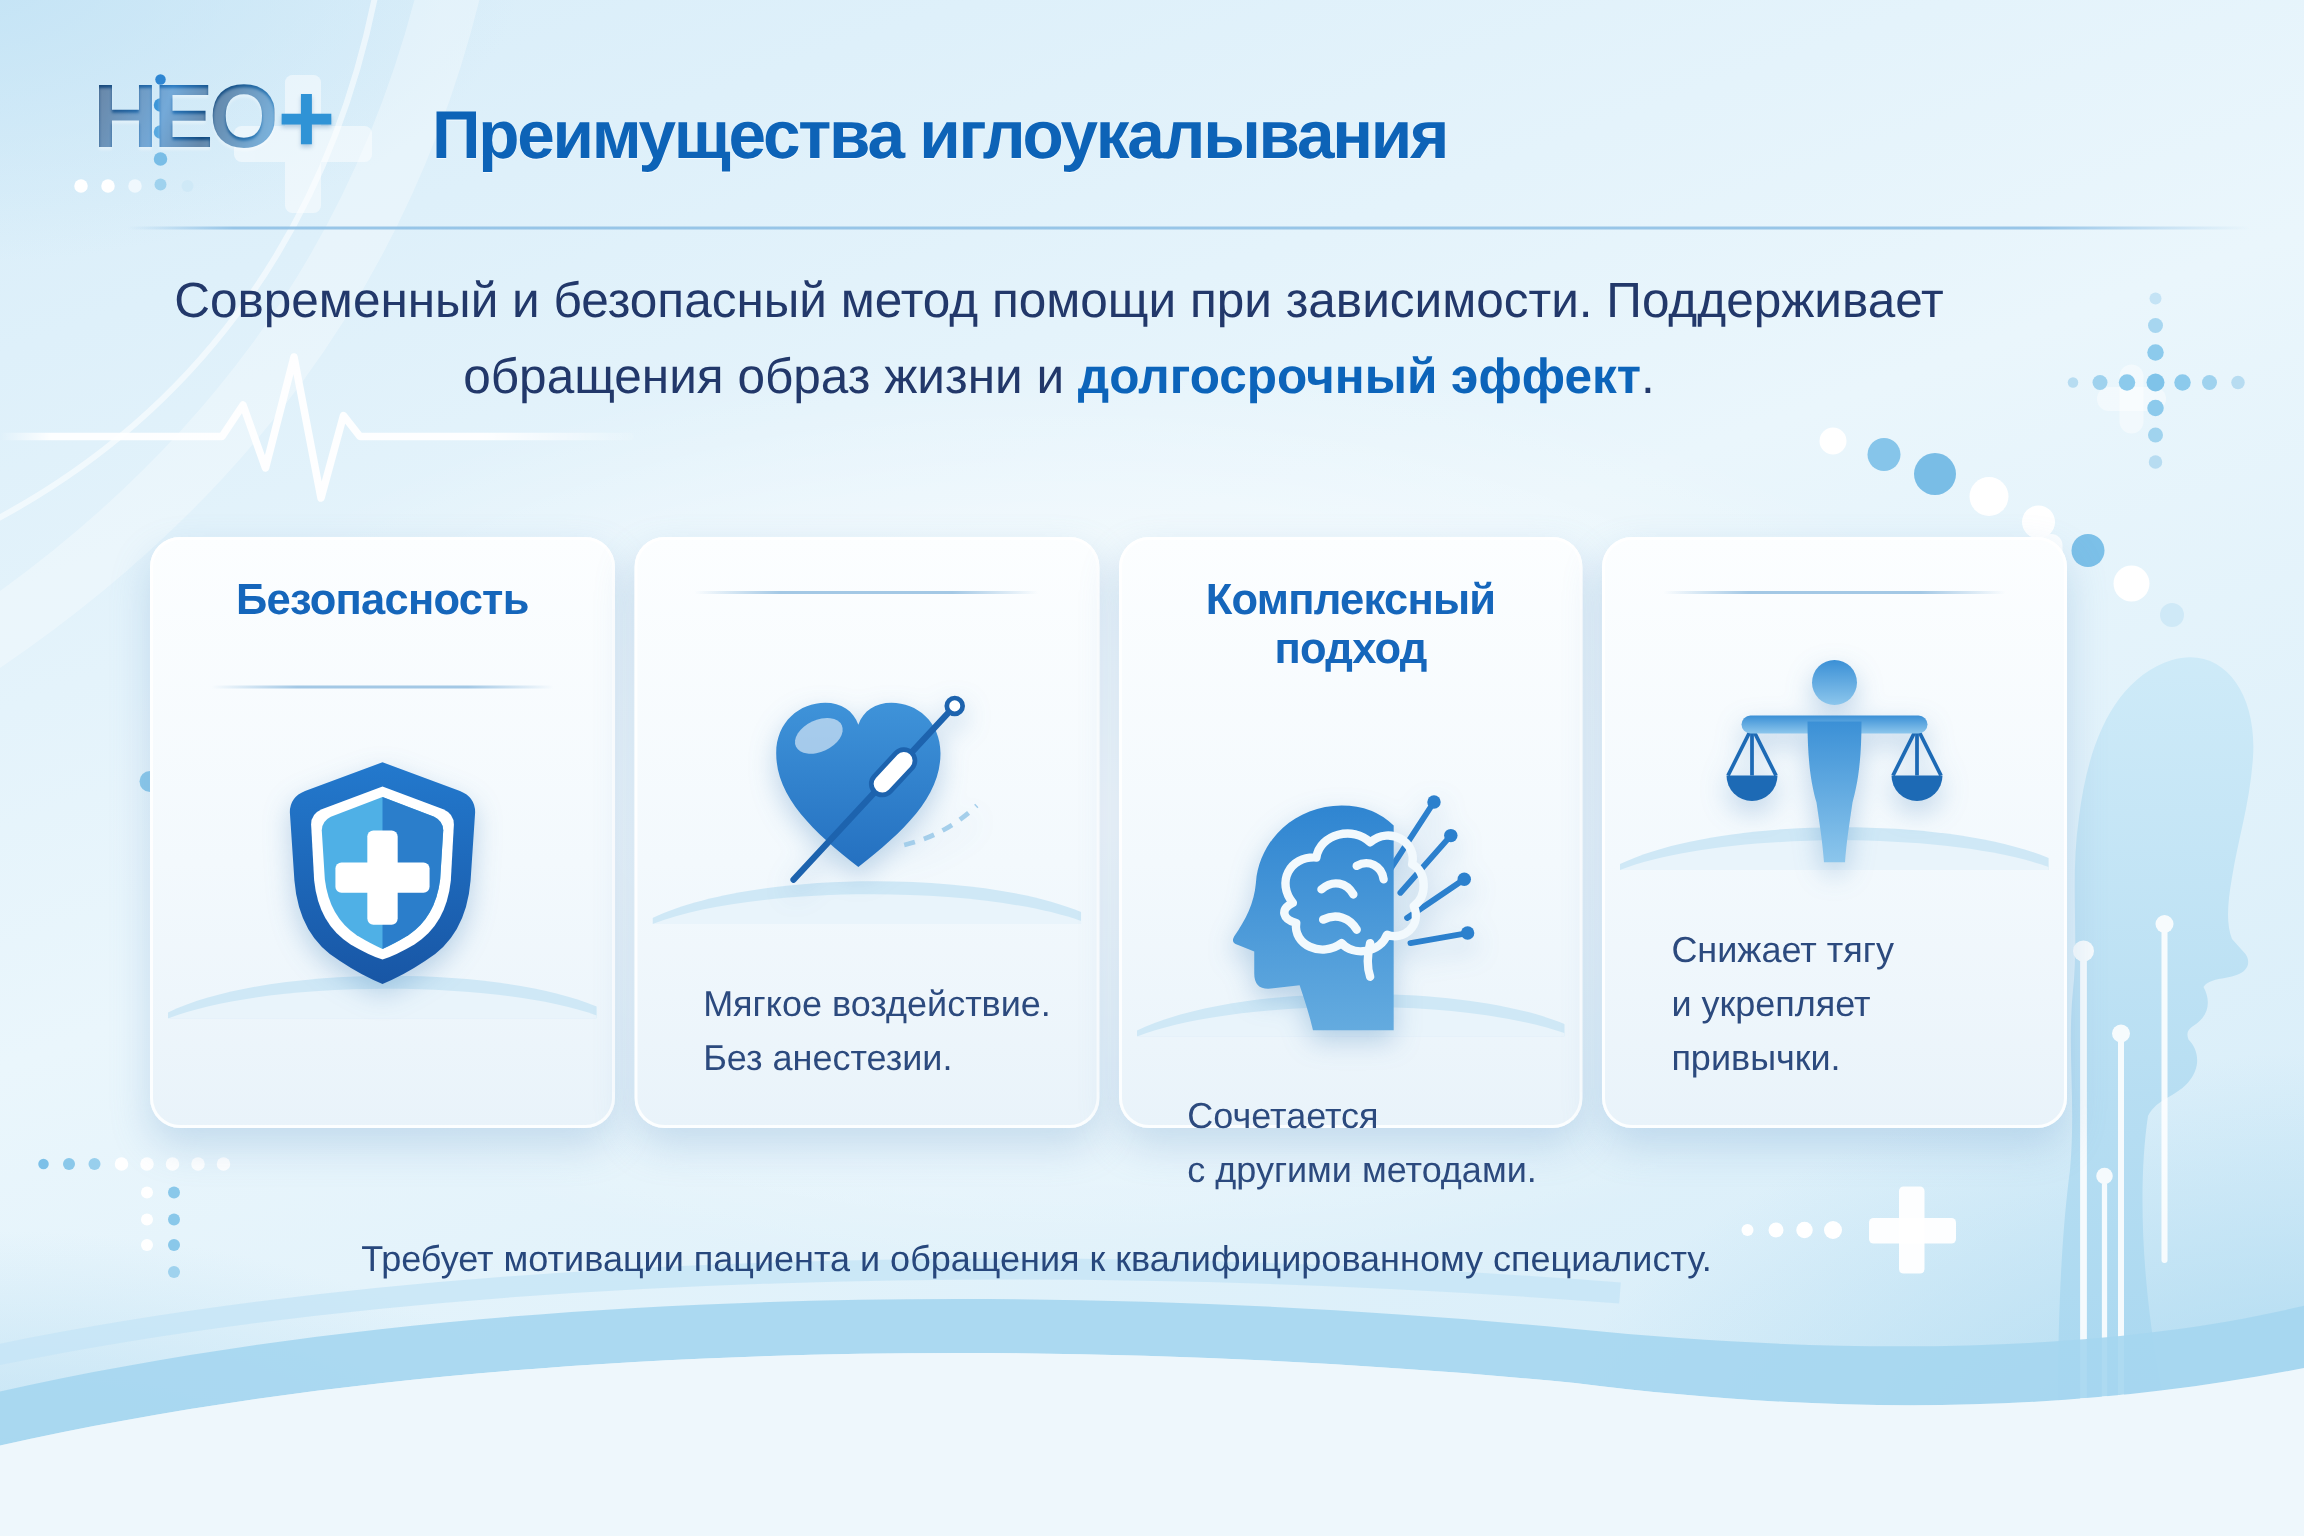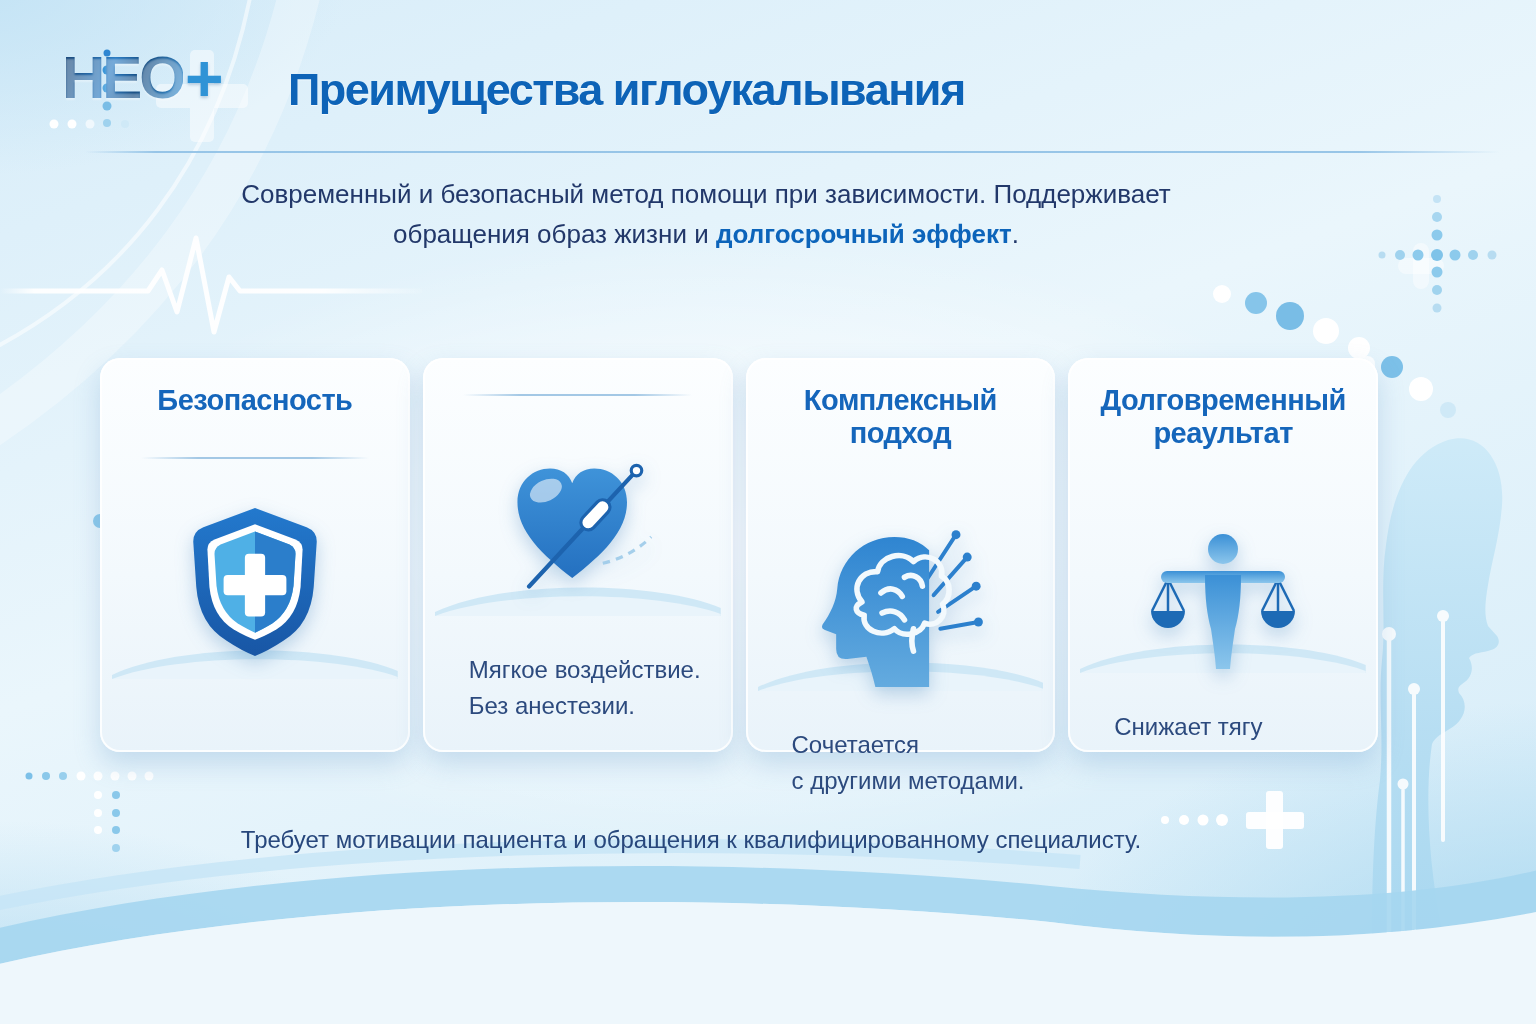--- a/index.html
+++ b/index.html
@@ -22,21 +22,21 @@
     -webkit-background-clip:text;background-clip:text;color:transparent;
     text-shadow:0 2px 2px rgba(255,255,255,.35);
   }
   .logo .plus{font-weight:800;font-size:66px;line-height:.92;margin-left:2px;color:#2f93d6;
     text-shadow:0 2px 3px rgba(20,80,140,.25);}
   .title{position:absolute;left:284px;top:60px;z-index:3;margin:4px;
     font-size:45px;font-weight:700;color:#0d63b7;letter-spacing:-1.5px;
     text-shadow:0 1px 0 rgba(255,255,255,.6);}
   
   .intro{position:absolute;top:174px;left:0;width:1412px;z-index:3;margin:0;
-    text-align:center;font-size:26px;line-height:1.55;color:#22386a;}
+    text-align:center;font-size:33px;line-height:1.55;color:#22386a;}
   .intro .accent{color:#0c64ba;font-weight:700;}
   
   .cards{position:absolute;left:100px;top:358px;width:1278px;height:394px;z-index:2;
     display:flex;gap:13px;}
   .card{flex:1;position:relative;box-sizing:border-box;
     background:linear-gradient(180deg,#fcfeff 0%,#f3f9fd 55%,#e9f3fa 100%);
     border-radius:20px;
     box-shadow:0 12px 26px rgba(108,160,205,.30), inset 0 0 0 2px rgba(255,255,255,.85);
     padding:24px 12px 18px;display:flex;flex-direction:column;align-items:center;gap:28px;}
   .card h2{margin:2px 0 0;font-size:29px;font-weight:700;color:#1566bb;
@@ -297,21 +297,20 @@
           </g>
         </svg>
       </div>
       <p class="card-text">
         <span>Сочетается</span><br>
         <span>с другими методами.</span>
       </p>
     </article>
 
     <article class="card c4">
-      <h2>Долговременный реаультат</h2>
       <div class="card-rule"></div>
       <div class="icon-zone">
         <svg class="card-wave" viewBox="0 0 300 54" preserveAspectRatio="none">
           <path d="M0,50 C70,18 230,18 300,46 L300,54 L0,54 Z" fill="#cfe8f6"></path>
           <path d="M0,54 C70,28 230,28 300,52 L300,54 Z" fill="#e9f4fb"></path>
         </svg>
         <svg class="icon" width="190" height="150" viewBox="0 0 160 150">
           <defs>
             <linearGradient id="prG" x1="0" y1="0" x2="0" y2="1">
               <stop offset="0" stop-color="#3b90d6"></stop>
@@ -330,18 +329,19 @@
           <path d="M118,92 A17,17 0 0 0 152,92 Z" fill="#1d6ab5"></path>
           <circle cx="25" cy="58" r="4" fill="#2f85d1"></circle>
             <circle cx="135" cy="58" r="4" fill="#2f85d1"></circle>
           <circle cx="80" cy="30" r="15" fill="url(#prG)"></circle>
           <rect x="18" y="52" width="124" height="12" rx="6" fill="url(#prG)"></rect>
           <path d="M62,56 L98,56 C98,80 96,96 92,110 C90,124 88,136 87,150 L73,150 C72,136 70,124 68,110 C64,96 62,80 62,56 Z" fill="url(#prG)"></path>
         </svg>
       </div>
       <p class="card-text">
         <span>Снижает тягу</span><br>
+        <span>и укрепляет привычки.</span>
       </p>
     </article>
   </section>
 
   <p class="footer-note">Требует мотивации пациента и обращения к квалифицированному специалисту.</p>
 </div>
 
 </body></html>

